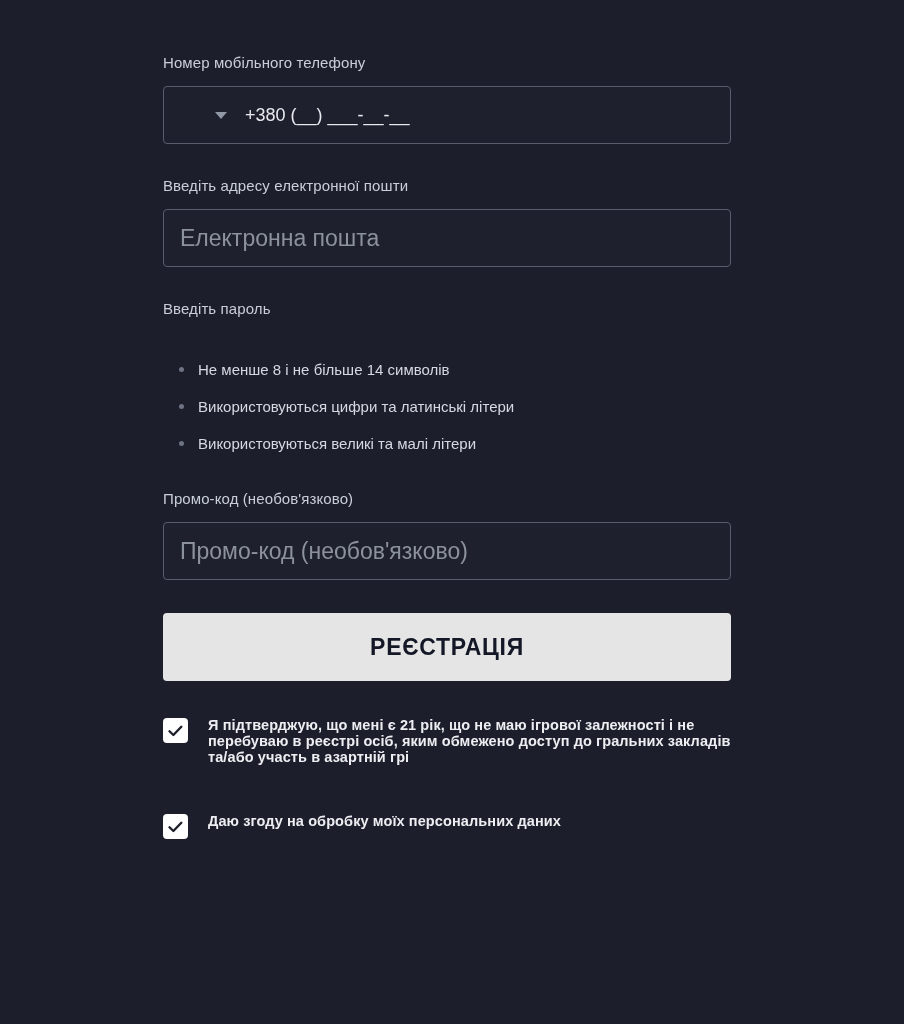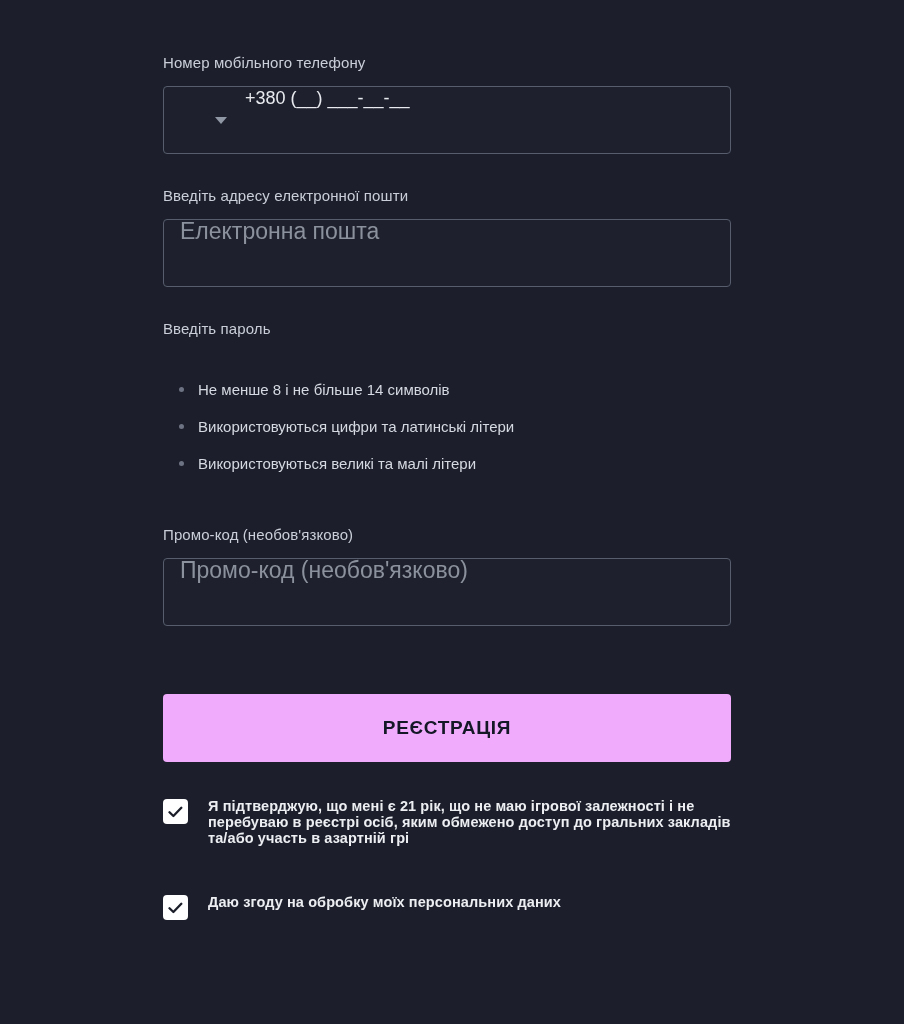--- a/index.html
+++ b/index.html
@@ -24,25 +24,26 @@
   .field-label {
     font-size: 15px;
     color: #c9ced8;
     letter-spacing: 0.1px;
     line-height: 20px;
   }
 
   
   .input-box {
     width: 568px;
-    height: 68px;
+    height: 58px;
     background: #1e212d;
     border: 1px solid #575d6d;
     border-radius: 4px;
     display: flex;
+    align-items: center;
     padding: 0 16px;
     position: relative;
   }
 
   .input-placeholder {
     font-size: 23px;
     color: #8c919e;
     line-height: 22px;
   }
 
@@ -94,50 +95,49 @@
     list-style: none;
     margin-top: 28px;
     padding-left: 16px;
   }
   .rules li {
     display: flex;
     align-items: center;
     gap: 14px;
     margin-bottom: 18px;
   }
-  .rules li:last-child { margin-bottom: 16px; }
+  .rules li:last-child { margin-bottom: 0; }
   .bullet {
     width: 5px; height: 5px;
     border-radius: 50%;
     background: #6d7382;
     flex: none;
   }
   .rule-text {
     font-size: 15px;
     color: #d5d9e1;
     line-height: 19px;
   }
 
   
   .submit-btn {
     width: 568px;
     height: 68px;
-    background: #f0abfc;
+    background: #e5e5e5;
     border: none;
     border-radius: 4px;
     color: #141726;
     font-family: "Liberation Sans", sans-serif;
-    font-size: 19px;
+    font-size: 23px;
     font-weight: bold;
     letter-spacing: 0.7px;
     cursor: pointer;
     display: flex;
     align-items: center;
     justify-content: center;
-    margin-top: 35px;
   }
 
   
   .consent-row {
     display: flex;
     align-items: flex-start;
     gap: 20px;
   }
   .checkbox {
     width: 25px;

